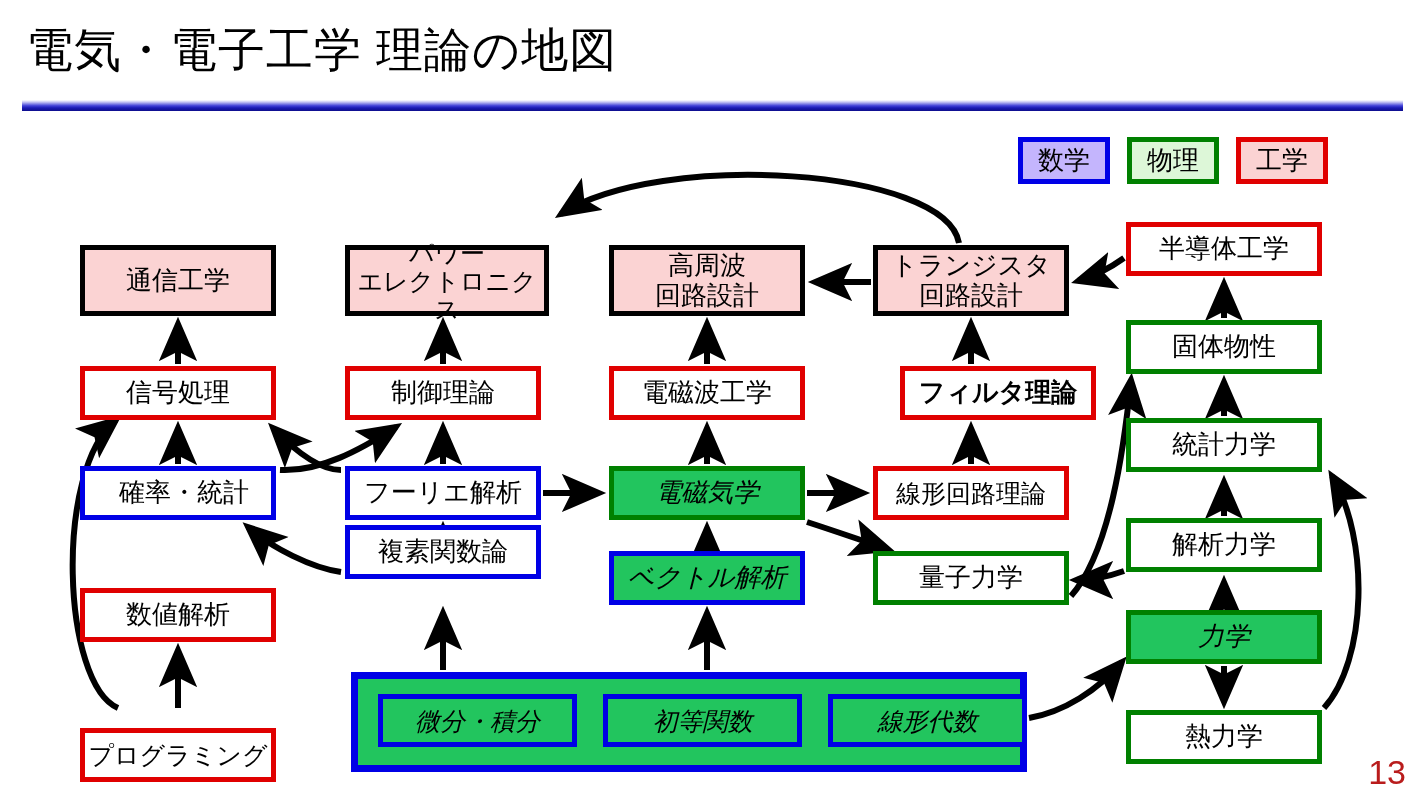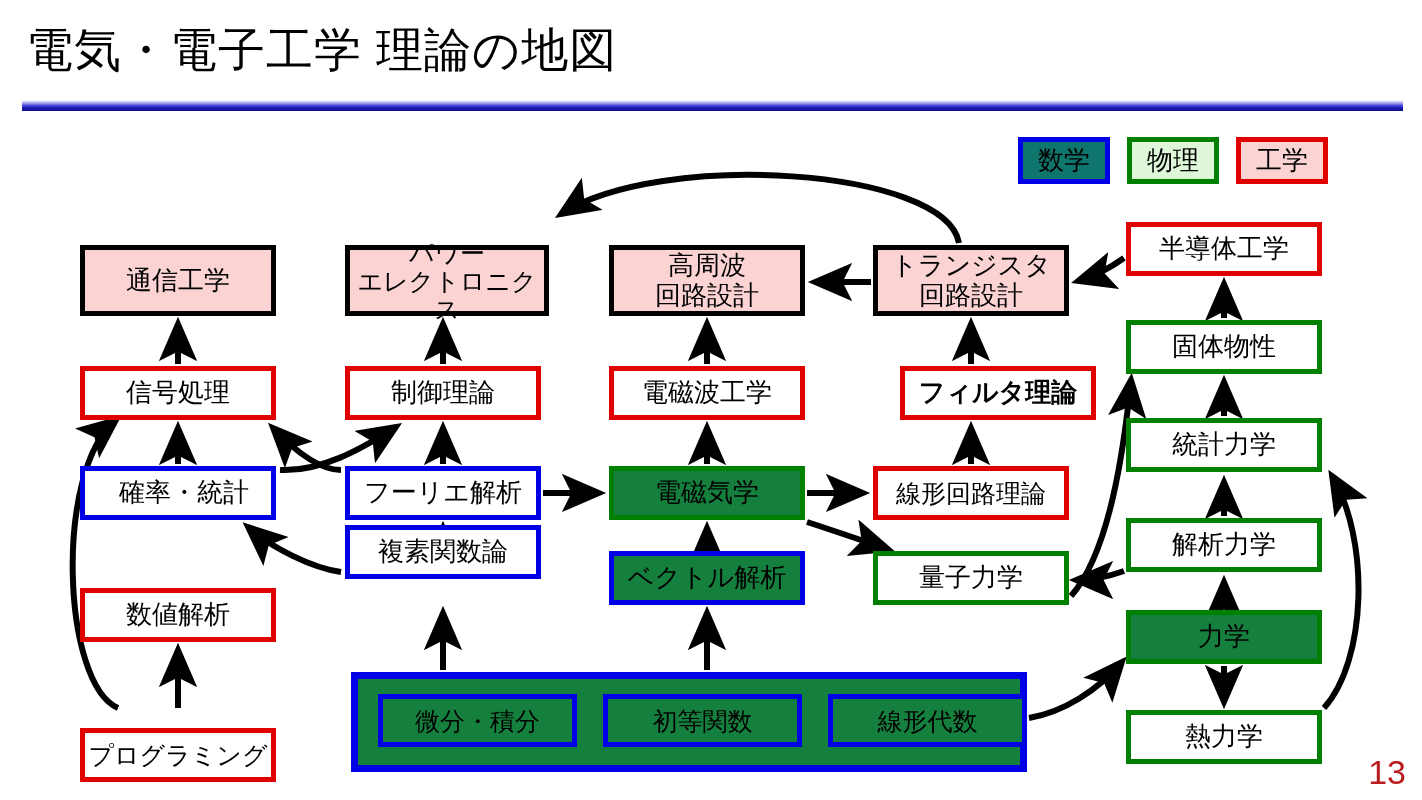--- a/index.html
+++ b/index.html
@@ -30,22 +30,22 @@
 
   
   .b-black{border:5px solid #000000;}
   .b-red  {border:5px solid #e00000;}
   .b-blue {border:5px solid #0000e6;}
   .b-green{border:5px solid #008000;}
   .b-blue-thick{border:7px solid #0000e6;}
 
   .f-pink {background:#fbd3d3;}
   .f-white{background:#ffffff;}
-  .f-yellow{background:#15803d;}
-  .f-lblue{background:#0f766e;text-align:center;}
+  .f-yellow{background:#22c55e;font-style:italic;}
+  .f-lblue{background:#c4b5fd;text-align:center;}
   .f-lgreen{background:#ddf7d8;}
   .sz-17{font-size:26px;}
   .sz-16{font-size:25px;}
   .sz-leg{font-size:26px;}
 
   #pagenum{
     position:absolute;right:16px;bottom:8px;font-size:34px;color:#b91c1c;
     font-family:"Liberation Sans","DejaVu Sans",sans-serif;
   }
 

